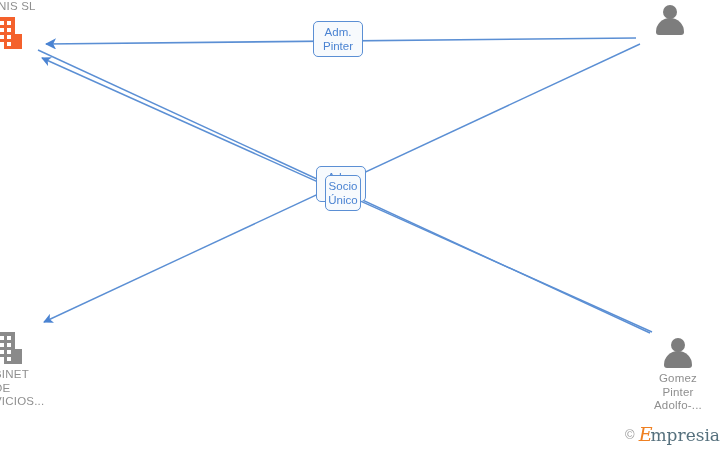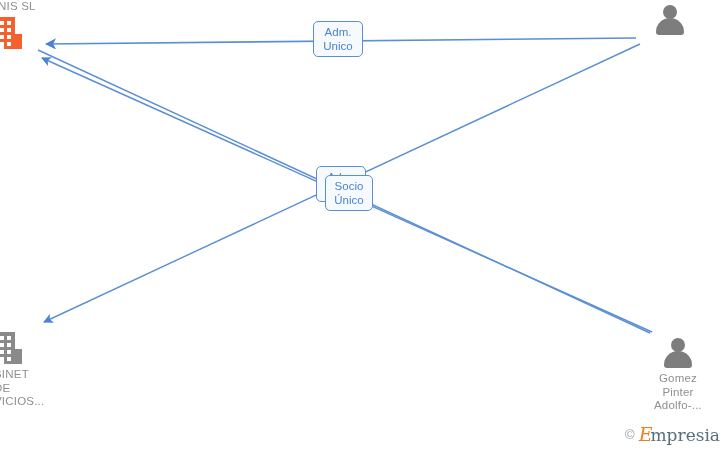--- a/index.html
+++ b/index.html
@@ -138,26 +138,26 @@
   <div class="person">
     <span class="head"></span>
       <span class="body"></span>
   </div>
   <div class="node-label" style="margin-top:4px;">Gomez
 Pinter
 Adolfo-...</div>
 </div>
 
 <div class="relbox" style="left:313px;top:21px;width:50px;height:36px;">Adm.
-Unico</div>
+Pinter</div>
 
 <div class="relbox" style="left:316px;top:166px;width:50px;height:36px;justify-content:flex-start;">Adm.
 Único</div>
 
-<div class="relbox" style="left:325px;top:175px;width:48px;height:36px;">Socio
+<div class="relbox" style="left:325px;top:175px;width:36px;height:36px;">Socio
 Único</div>
 
 <div id="watermark">
   <span class="cmark">©</span>
   <span style="display:flex;align-items:baseline;">
     <span class="wm-e">E</span>
     <span class="wm-rest">mpresia</span>
   </span>
 </div>
 

